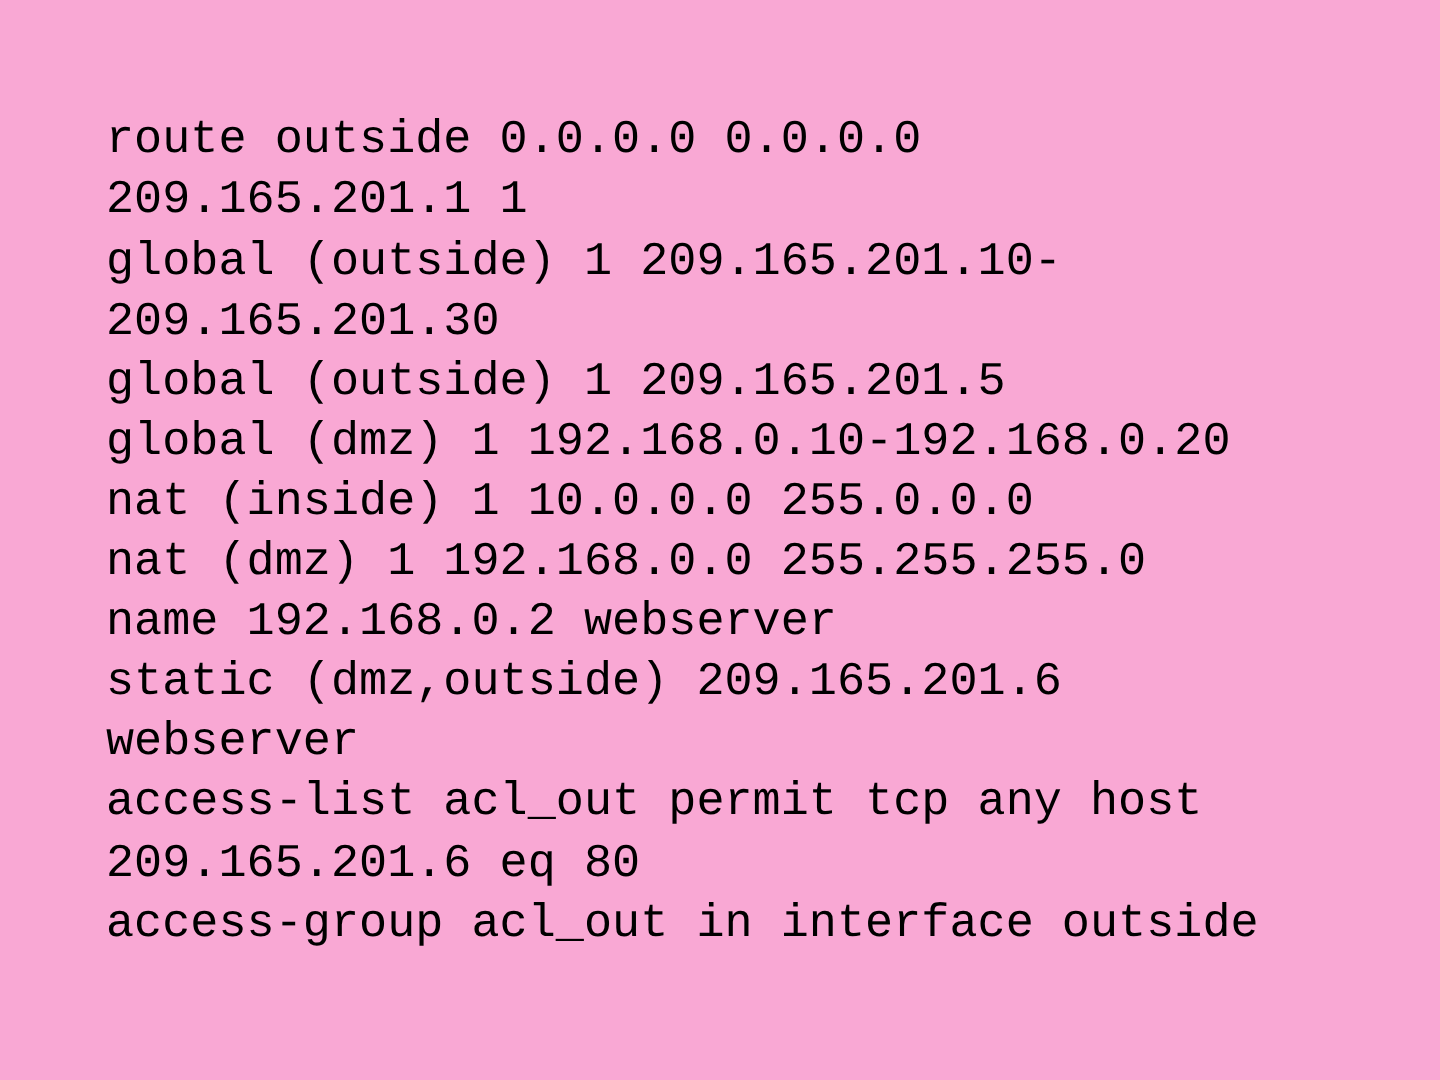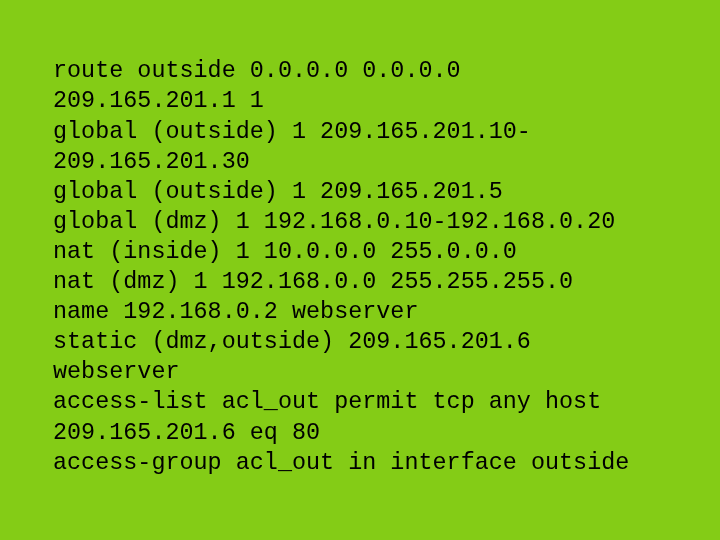--- a/index.html
+++ b/index.html
@@ -38,15 +38,15 @@
   .config-line {
     display: block;
     white-space: pre;
     height: 30.1px;
     color: #000000;
   }
 </style>
 </head>
 <body>
 
-<div class="slide" style="background-color: #84cc16;">
+<div class="slide" style="background-color: #f9a8d4;">
   <pre class="config-block" id="config-block" style="color: rgb(0, 0, 0);"><span class="config-line">route outside 0.0.0.0 0.0.0.0</span><span class="config-line">209.165.201.1 1</span><span class="config-line">global (outside) 1 209.165.201.10-</span><span class="config-line">209.165.201.30</span><span class="config-line">global (outside) 1 209.165.201.5</span><span class="config-line">global (dmz) 1 192.168.0.10-192.168.0.20</span><span class="config-line">nat (inside) 1 10.0.0.0 255.0.0.0</span><span class="config-line">nat (dmz) 1 192.168.0.0 255.255.255.0</span><span class="config-line">name 192.168.0.2 webserver</span><span class="config-line">static (dmz,outside) 209.165.201.6</span><span class="config-line">webserver</span><span class="config-line">access-list acl_out permit tcp any host</span><span class="config-line">209.165.201.6 eq 80</span><span class="config-line">access-group acl_out in interface outside</span></pre>
 </div>
 
 </body></html>

